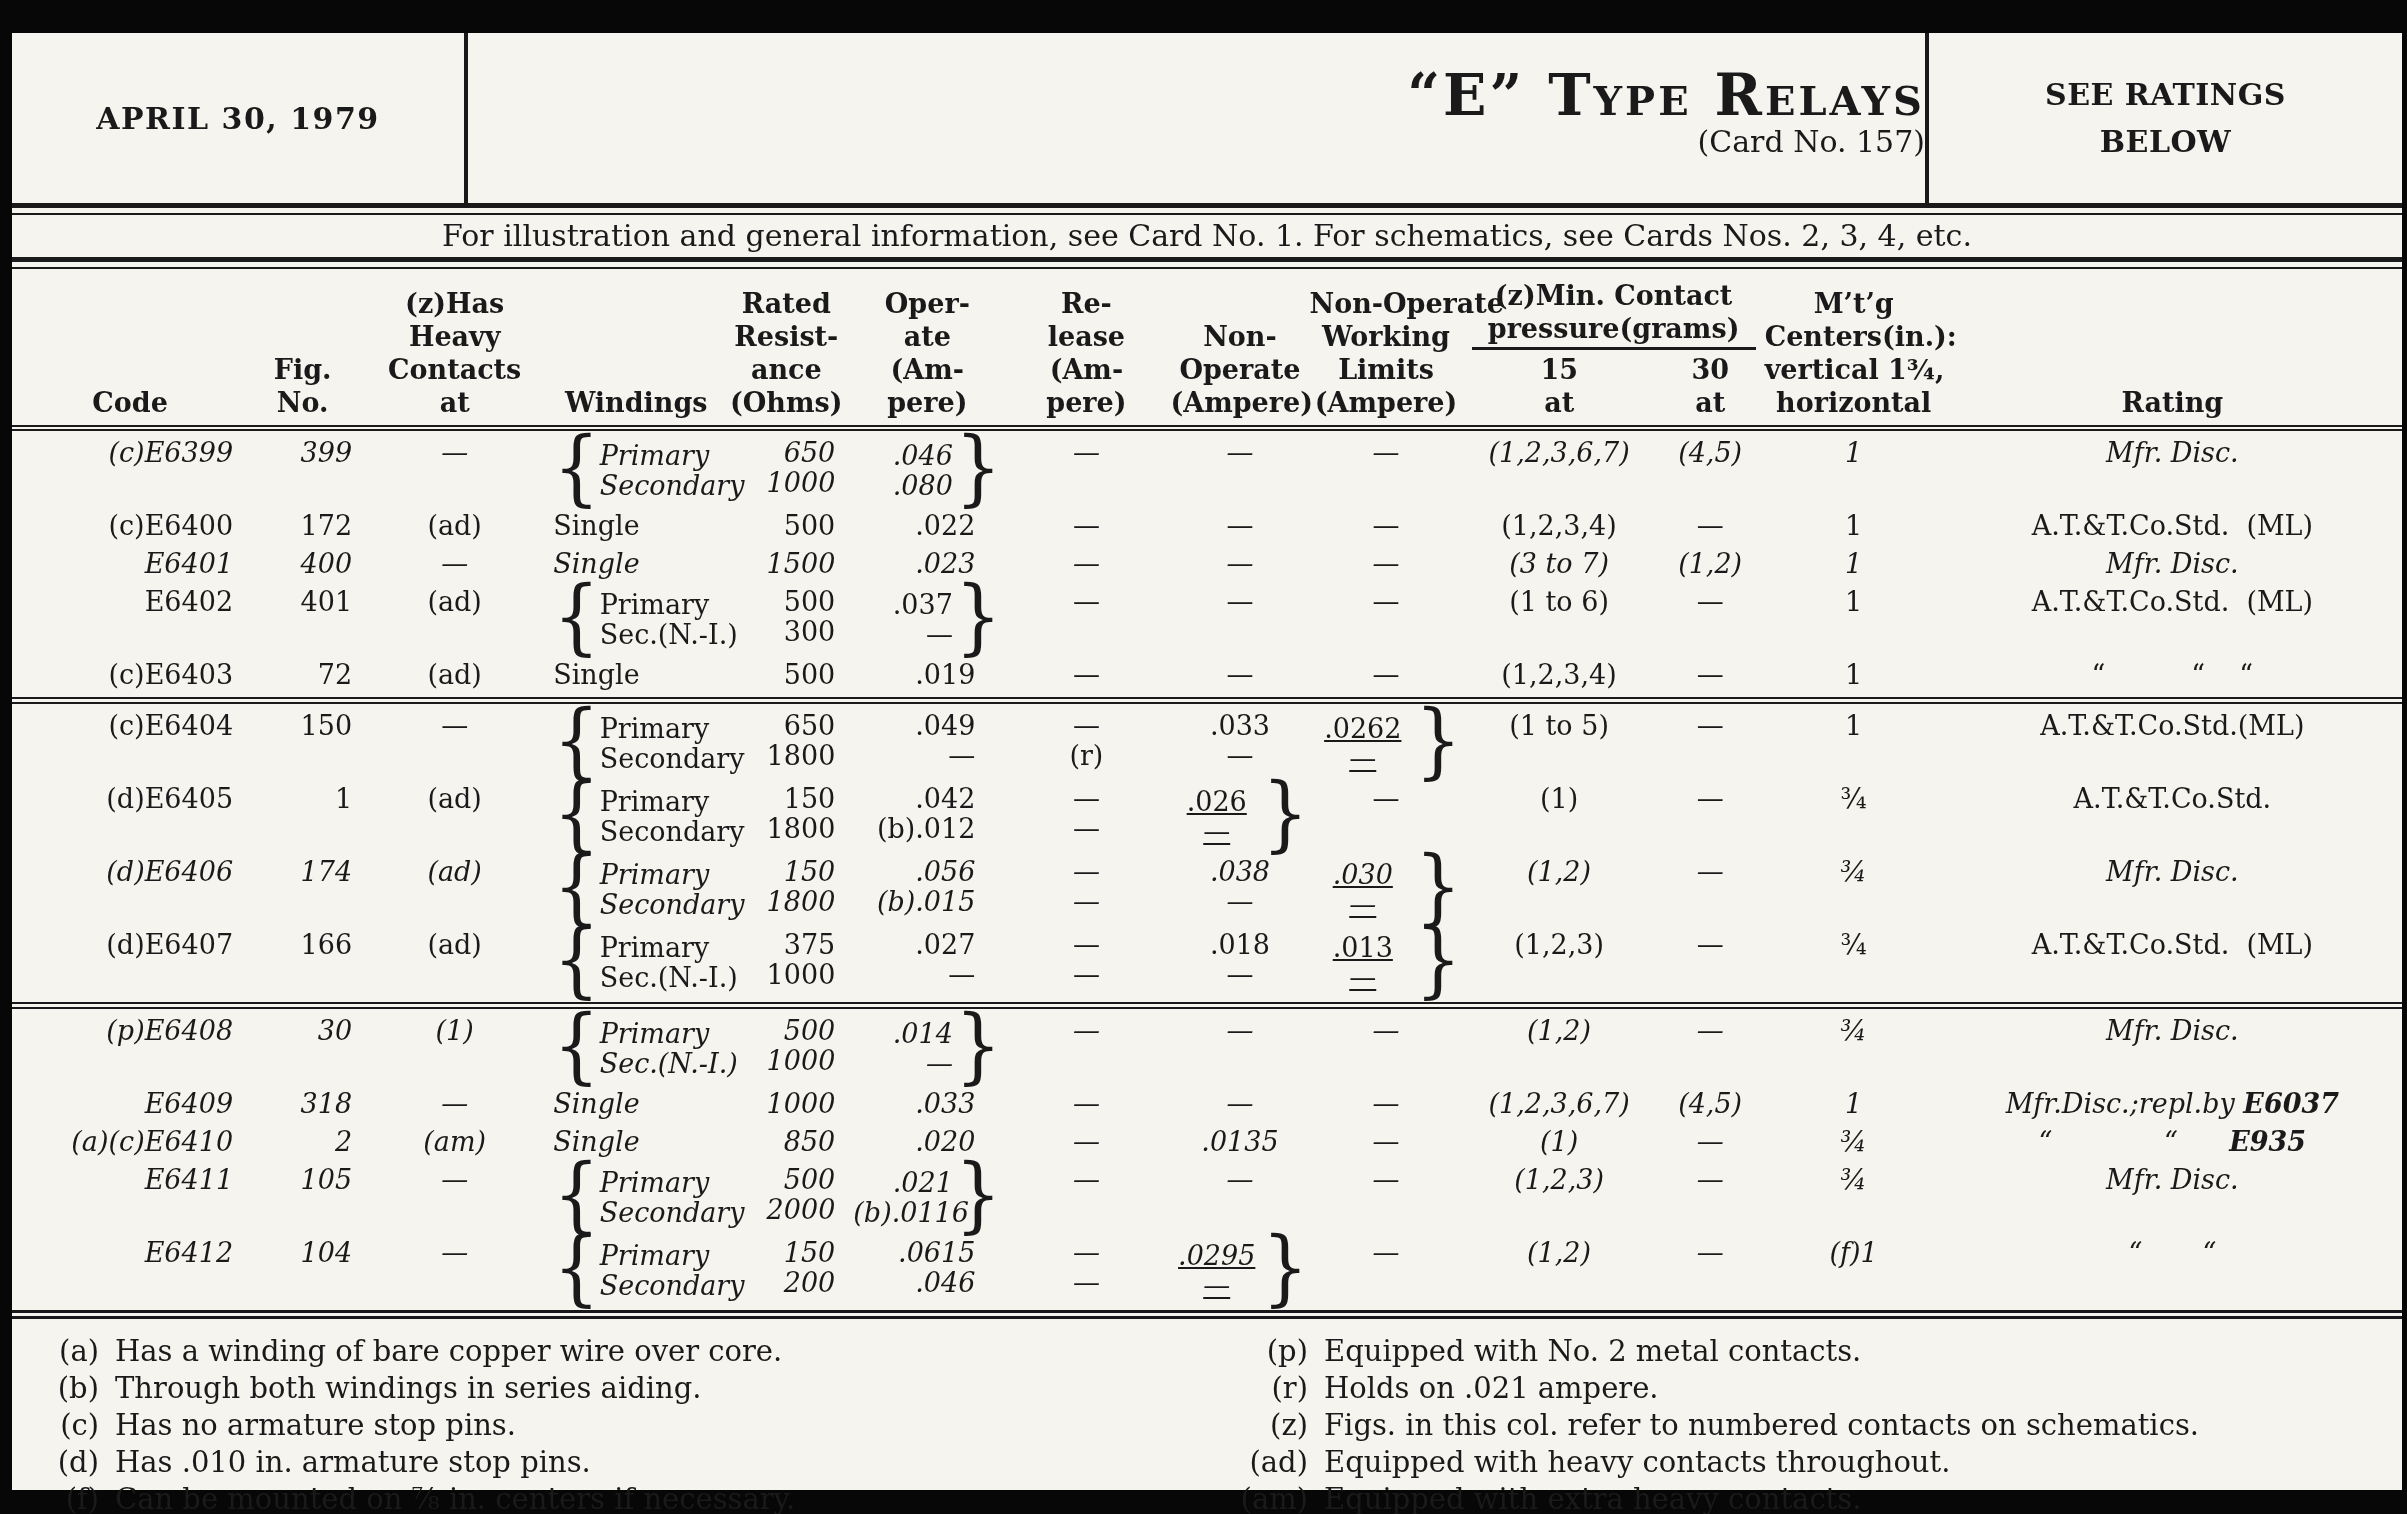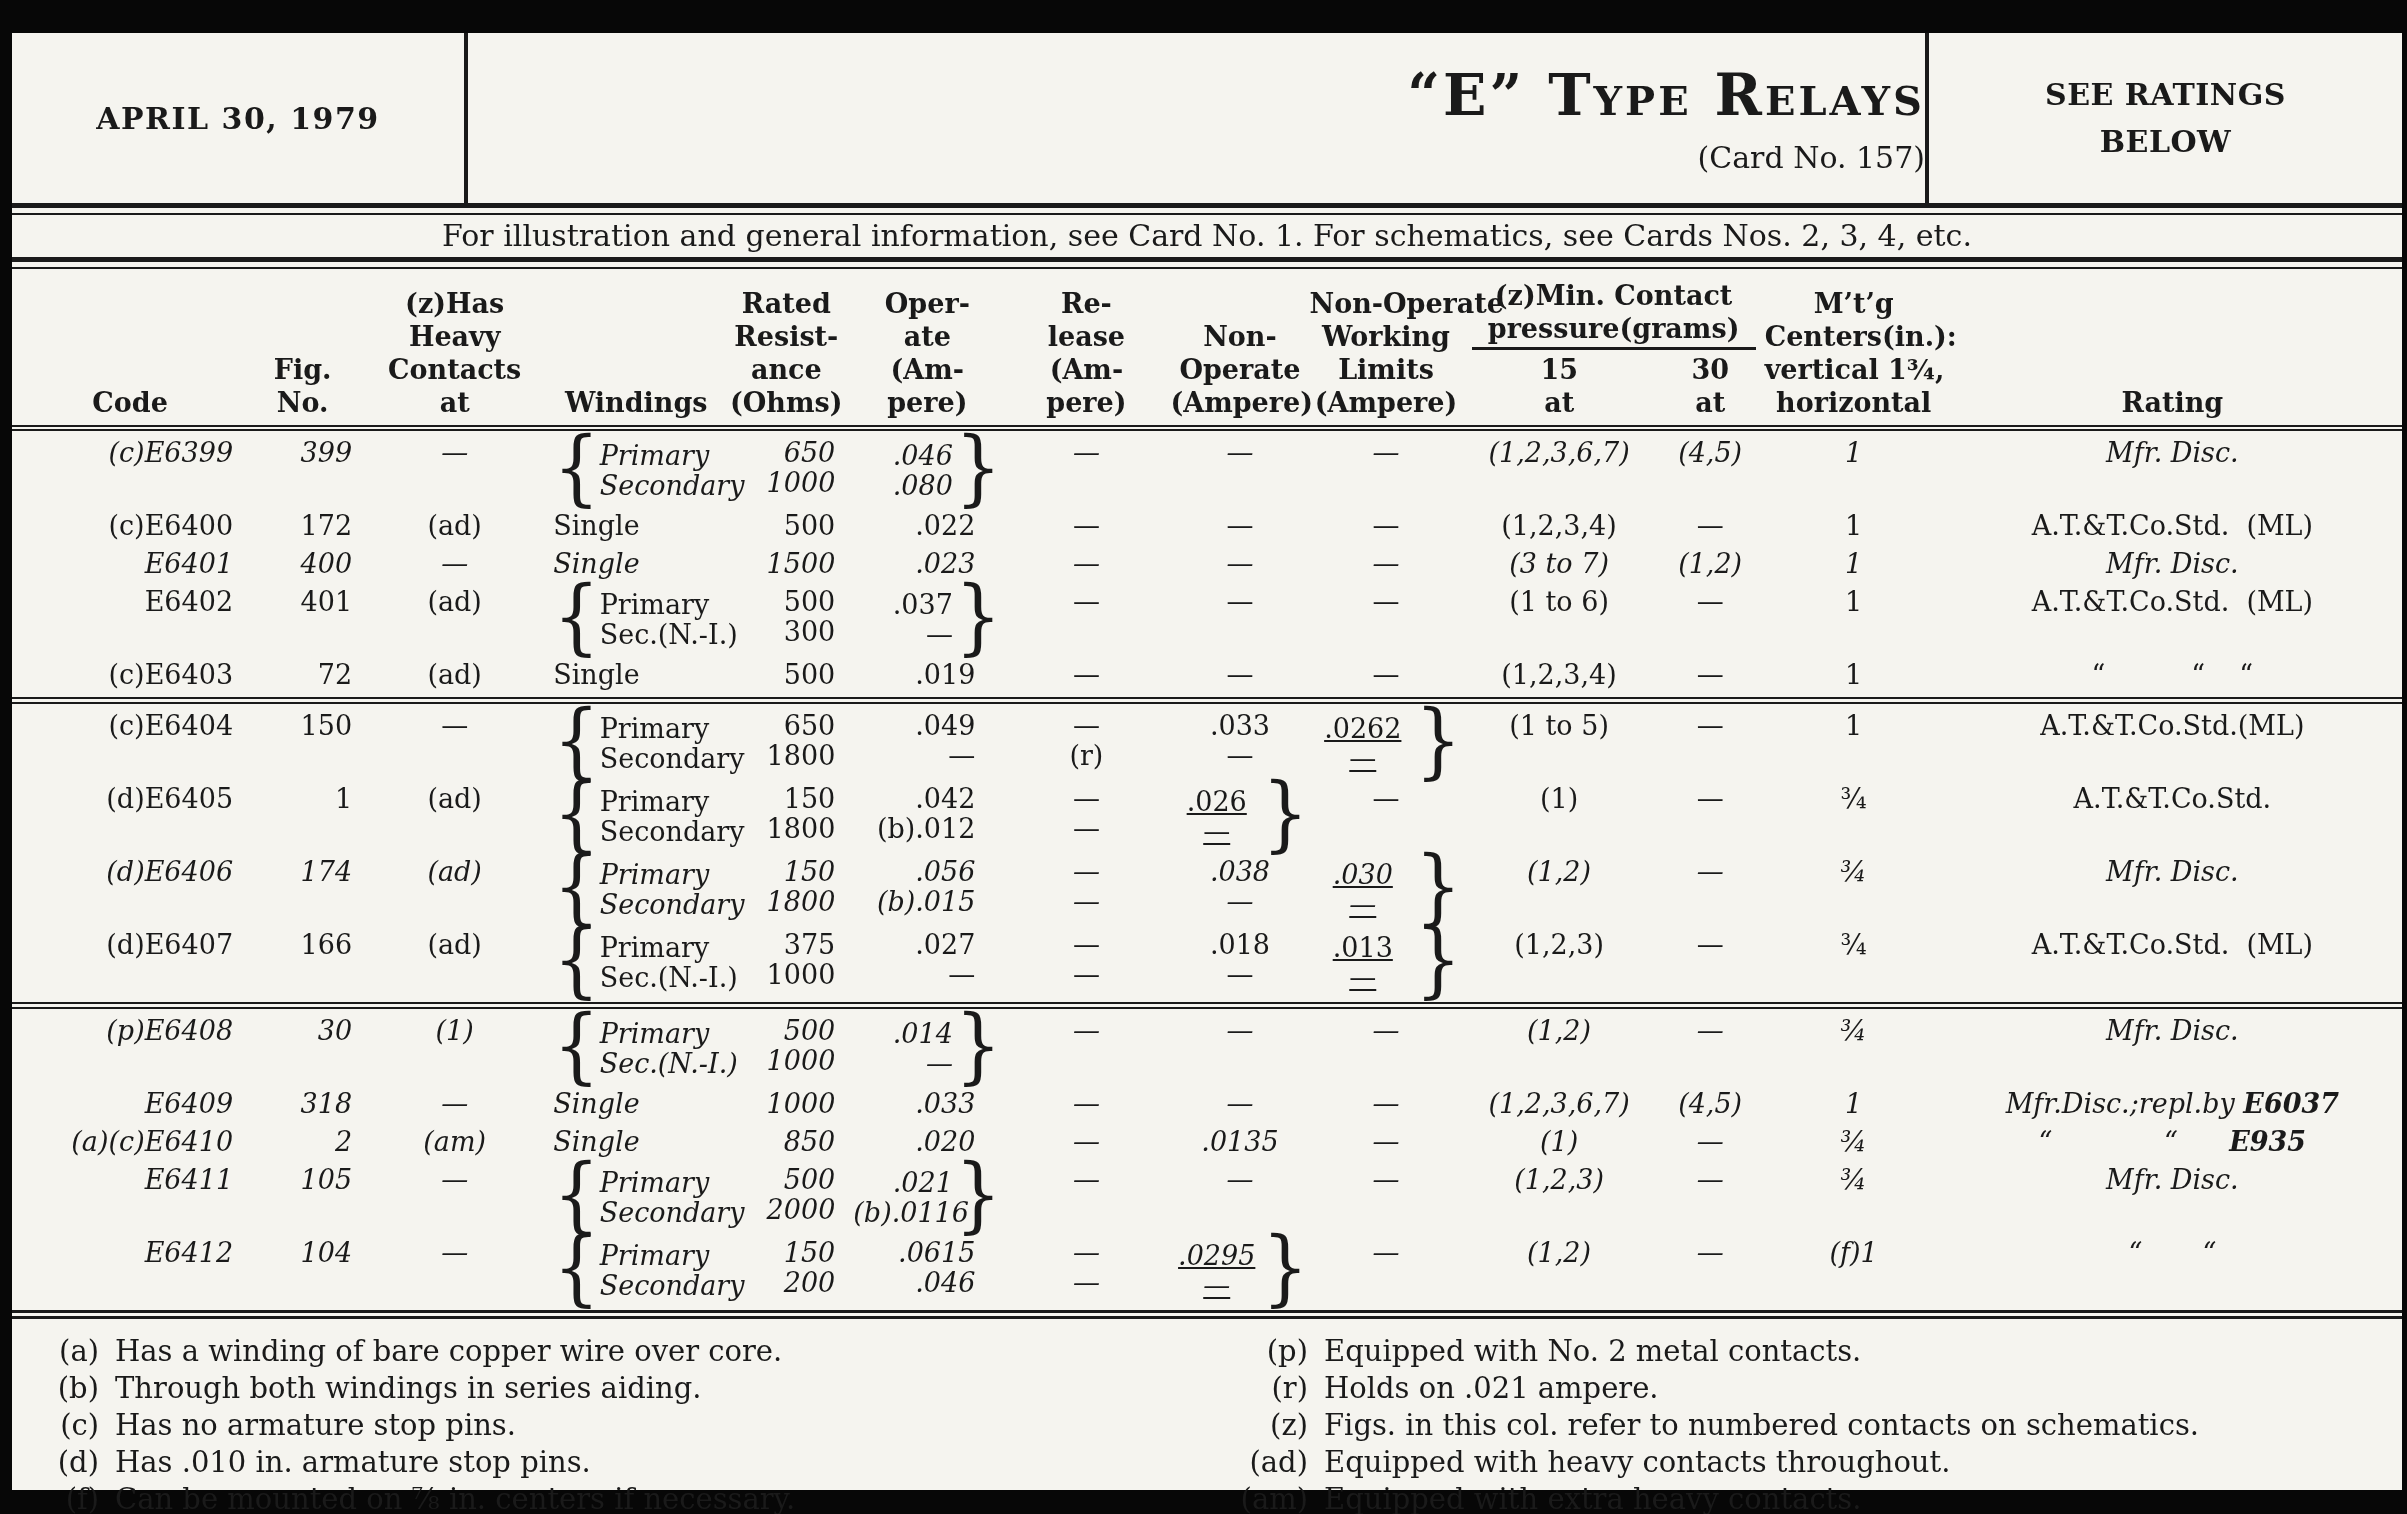--- a/index.html
+++ b/index.html
@@ -11,21 +11,21 @@
   .card {
     position:absolute; left:12px; top:33px; width:2390px; height:1457px;
     background:#f5f4ef;
   }
   
   .hdr { display:grid; grid-template-columns:456px 1fr 477px; height:170px; }
   .hdr-left { border-right:4px solid #191919; display:flex; align-items:center; justify-content:center; }
   .date { font-size:30px; font-weight:700; letter-spacing:1.5px; }
   .hdr-mid { text-align:right; padding-top:32px; }
   .title { font-size:57px; font-weight:600; font-variant:small-caps; letter-spacing:3px; line-height:59px; }
-  .card-no { font-size:30px; margin-top:16px; }
+  .card-no { font-size:30px; }
   .hdr-right { border-left:4px solid #191919; display:flex; flex-direction:column; justify-content:center; align-items:center; gap:12px; font-size:30px; font-weight:700; letter-spacing:0.5px; }
   .rule { border-top:5px solid #1a1a1a; border-bottom:2px solid #1a1a1a; height:5px; }
   .info { text-align:center; font-size:30px; height:42px; line-height:42px; }
   
   table.relay-table { width:2390px; border-collapse:collapse; table-layout:fixed; font-size:27px; border-bottom:9px double #1a1a1a; }
   col.w-code{width:236px} col.w-fig{width:109px} col.w-contacts{width:195px}
   col.w-wind{width:168px} col.w-res{width:132px} col.w-oper{width:150px}
   col.w-rel{width:168px} col.w-nop{width:139px} col.w-wl{width:153px}
   col.w-p15{width:193px} col.w-p20{width:109px} col.w-mtg{width:178px}
   col.w-rating{width:459px}

